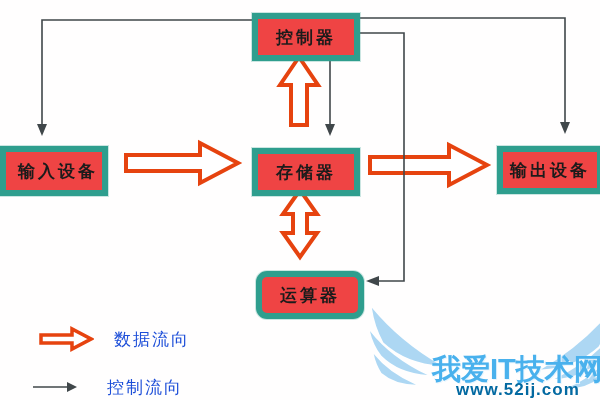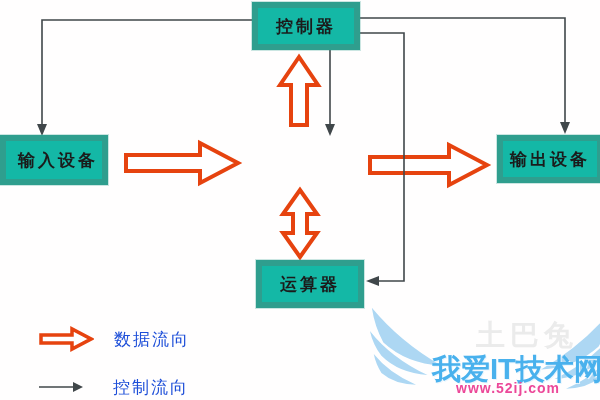--- a/index.html
+++ b/index.html
@@ -3,52 +3,53 @@
 <meta charset="utf-8">
 <style>
   html,body{margin:0;padding:0;background:#fff;}
   .stage{
     position:relative;width:600px;height:400px;background:#fffefe;
     overflow:hidden;font-family:"Liberation Sans","DejaVu Sans",sans-serif;
   }
   .layer{position:absolute;left:0;top:0;width:600px;height:400px;}
   .node{
     position:absolute;box-sizing:border-box;
-    border:6px solid #2f9e8e;background:#14b8a6;
+    border:6px solid #2f9e8e;background:#ef4444;
     display:flex;align-items:center;justify-content:center;
     font-size:17px;font-weight:bold;color:#1b1b1b;letter-spacing:3px;
     box-shadow:0 0 0 1px rgba(47,158,142,.25);
+    margin-top:11px;
   }
   .node-controller{left:252px;top:2px;width:108px;height:48px;}
   .node-input{left:0px;top:135px;width:108px;height:50px;padding-left:8px;}
   .node-memory{left:252px;top:137px;width:108px;height:48px;}
   .node-output{left:497px;top:135px;width:106px;height:48px;}
-  .node-alu{left:256px;top:260px;width:108px;height:48px;}
+  .node-alu{left:256px;top:260px;width:108px;height:48px;border-radius:11px;}
 
   .legend-row{position:absolute;display:flex;align-items:center;color:#222;}
   .legend-row .lab{font-size:17px;letter-spacing:2px;color:#1d4ed8;}
   .legend-data{left:38px;top:326px;}
-  .legend-ctrl{left:37px;top:374px;justify-content:space-between;}
+  .legend-ctrl{left:31px;top:374px;justify-content:space-between;}
   .legend-row svg{display:block;}
   .legend-data .lab{margin-left:20px;}
   .legend-ctrl .lab{margin-left:28px;}
 
   .watermark{position:absolute;left:368px;top:298px;width:232px;height:102px;pointer-events:none;}
   .wm-ghost{
     position:absolute;left:108px;top:18px;font-size:29px;font-weight:bold;
     color:#ebebeb;letter-spacing:5px;white-space:nowrap;
   }
   .wm-name{
     position:absolute;left:64px;top:52px;font-size:29px;font-weight:bold;
     color:#49b1ed;letter-spacing:0px;white-space:nowrap;
     text-shadow:1px 1px 0 #e9f5fd;
   }
   .wm-url{
-    position:absolute;left:88px;top:82px;font-size:14px;font-weight:bold;
-    color:#ec4899;letter-spacing:1px;white-space:nowrap;
+    position:absolute;left:88px;top:82px;font-size:17px;font-weight:bold;
+    color:#0369a1;letter-spacing:1px;white-space:nowrap;
   }
   .wing{position:absolute;width:96px;height:96px;}
   .wing-left{left:0px;top:6px;}
   .wing-right{left:150px;top:10px;transform:scaleX(-1);}
 </style>
 </head>
 <body>
 
 <div class="stage">
 
@@ -78,20 +79,23 @@
       <polygon points="379,276 379,286 366,281"></polygon>
     </g>
   </svg>
 
   <div class="node node-controller">
     <span>控制器</span>
   </div>
   <div class="node node-input">
     <span>输入设备</span>
   </div>
+  <div class="node node-memory">
+    <span>存储器</span>
+  </div>
   <div class="node node-output">
     <span>输出设备</span>
   </div>
   <div class="node node-alu">
     <span>运算器</span>
   </div>
 
   <div class="legend-row legend-data">
     <svg width="56" height="26" viewBox="0 0 56 26">
       <path d="M3,9 H34 V3 L53,13 L34,23 V17 H3 Z" fill="#ffffff" stroke="#e6430f" stroke-width="3.5" stroke-linejoin="miter"></path>
@@ -114,18 +118,17 @@
         <path d="M6,52 Q22,72 50,84 Q28,84 14,72 Q8,62 6,52 Z"></path>
       </g>
     </svg>
     <svg class="wing wing-right" viewBox="0 0 100 100" xmlns="http://www.w3.org/2000/svg">
       <g fill="#9fd1f2" opacity="0.85">
         <path d="M4,4 Q34,40 76,64 Q40,62 16,40 Q7,24 4,4 Z"></path>
         <path d="M2,28 Q24,56 62,74 Q32,72 14,54 Q5,42 2,28 Z"></path>
         <path d="M6,52 Q22,72 50,84 Q28,84 14,72 Q8,62 6,52 Z"></path>
       </g>
     </svg>
-    <div class="wm-ghost">土巴兔</div>
     <div class="wm-name">我爱IT技术网</div>
     <div class="wm-url">www.52ij.com</div>
   </div>
 
 </div>
 
 </body></html>

